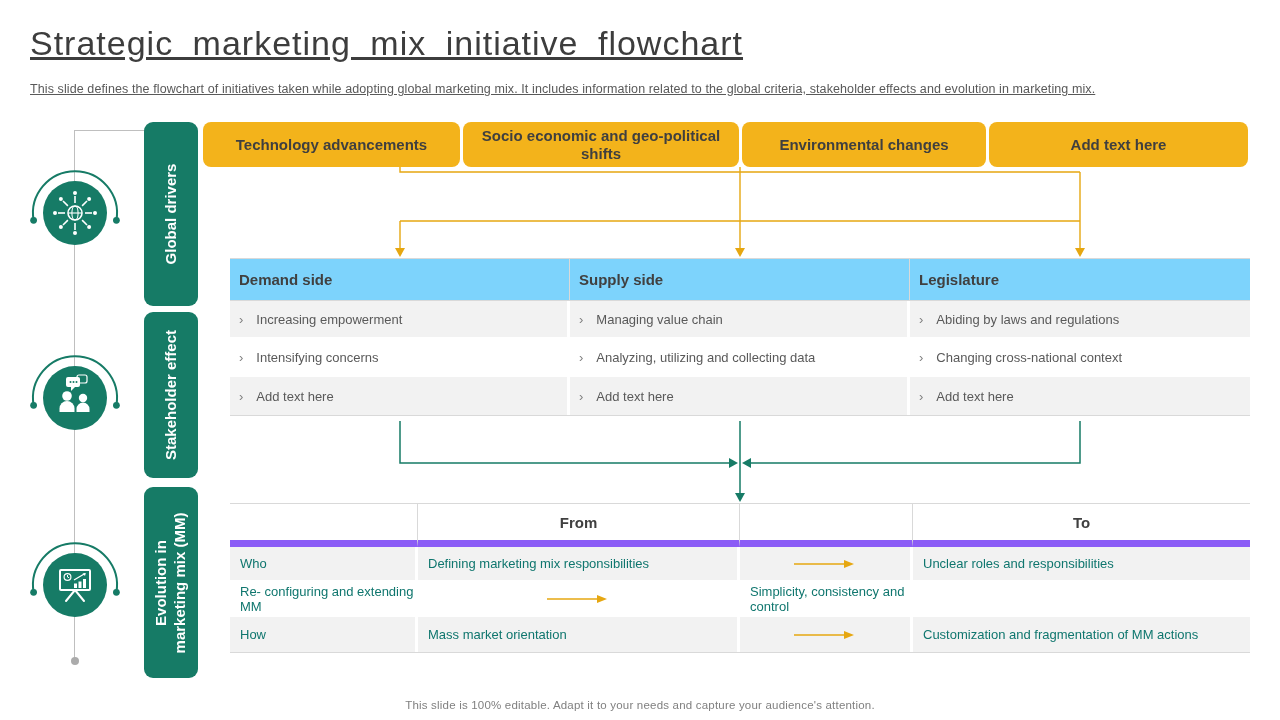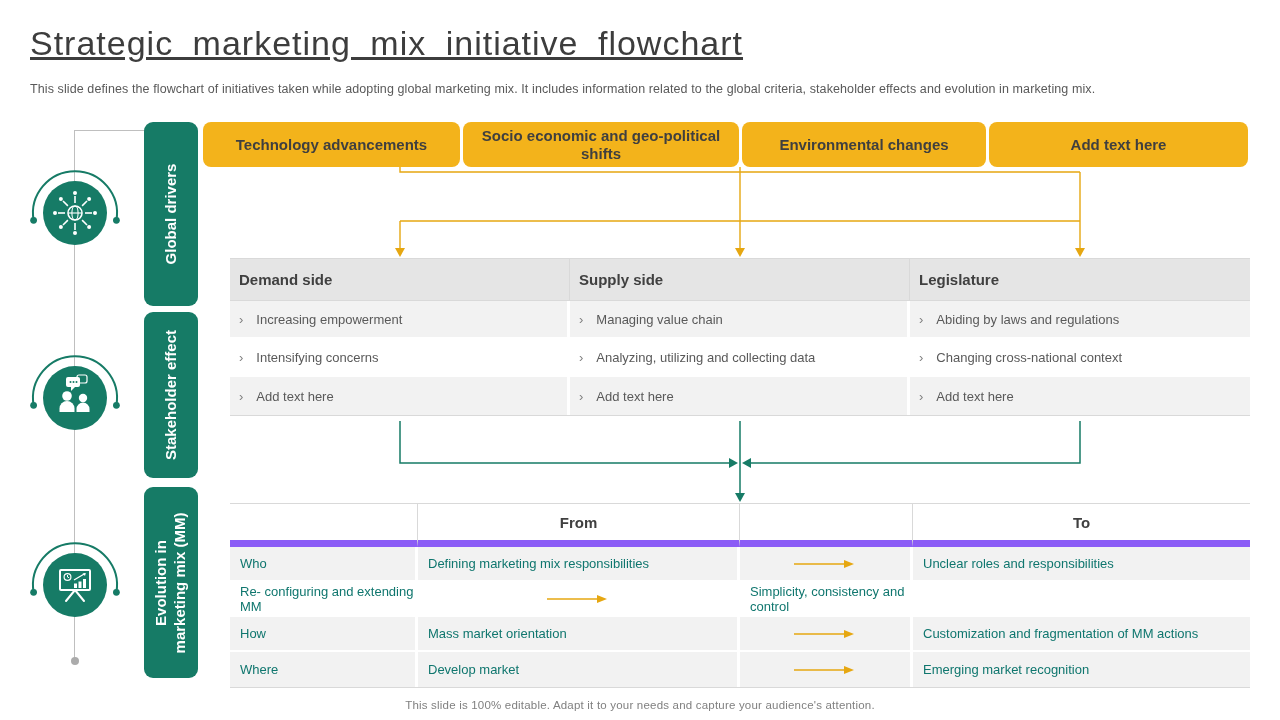--- a/index.html
+++ b/index.html
@@ -7,21 +7,21 @@
     position:relative; width:1280px; height:720px; background:#ffffff;
     font-family:"Liberation Sans", sans-serif; overflow:hidden;
   }
   .title {
     position:absolute; left:30px; top:24px; margin:0;
     font-size:34px; font-weight:400; color:#3d3d3d;
     letter-spacing:1px; word-spacing:9px;text-decoration:underline;
   }
   .subtitle {
     position:absolute; left:30px; top:82px; margin:0;
-    font-size:12.5px; color:#595959; letter-spacing:0.1px;
+    font-size:12.5px; color:#595959; letter-spacing:0.1px;text-decoration:underline;
   }
   
   .rail-v { position:absolute; left:74px; top:130px; width:1px; height:530px; background:#bfbfbf; }
   .rail-h { position:absolute; left:74px; top:130px; width:72px; height:1px; background:#bfbfbf; }
   .rail-dot { position:absolute; left:71px; top:657px; width:8px; height:8px; border-radius:50%; background:#ababab; }
   .badge { position:absolute; left:27px; width:96px; height:96px; }
   
   .side-label { position:absolute; left:144px; width:54px; background:#167B66; border-radius:9px; }
   .side-label .vtext {
     position:absolute; left:50%; top:50%;
@@ -39,21 +39,21 @@
   }
   
   .mid-table {
     position:absolute; left:230px; top:258px; width:1020px;
     border-top:1px solid #d9d9d9; border-bottom:1px solid #d9d9d9; box-sizing:border-box;
   }
   .mid-head { display:grid; grid-template-columns:1fr 1fr 1fr; }
   .mid-head .hcell {
     height:41px; display:flex; align-items:center; padding-left:9px;
     font-weight:bold; font-size:15px; color:#404040;
-    border-bottom:1px solid #d9d9d9; border-right:1px solid #d9d9d9; background:#e5e5e5;
+    border-bottom:1px solid #d9d9d9; border-right:1px solid #d9d9d9; background:#7dd3fc;
   }
   .mid-head .hcell:last-child { border-right:none; }
   .mid-row { display:grid; grid-template-columns:1fr 1fr 1fr; }
   .mid-row .cell {
     height:38px; display:flex; align-items:center; padding-left:9px;
     font-size:13px; color:#595959;
     border-right:3px solid #ffffff; border-bottom:2px solid #ffffff; box-sizing:border-box;
   }
   .mid-row .cell:last-child { border-right:none; }
   .mid-row.band .cell { background:#f2f2f2; }
@@ -268,31 +268,20 @@
       <div class="cell">Mass market orientation</div>
       <div class="cell arrow-cell">
         <svg width="62" height="10">
             <line x1="0" y1="5" x2="50" y2="5" stroke="#E6A711" stroke-width="1.6"></line>
             <polygon points="50,1 50,9 60,5" fill="#E6A711"></polygon>
           </svg>
       </div>
       <div class="cell">Customization and fragmentation of MM actions</div>
     </div>
 
-    <div class="evo-row band">
-      <div class="cell">Where</div>
-      <div class="cell">Develop market</div>
-      <div class="cell arrow-cell">
-        <svg width="62" height="10">
-            <line x1="0" y1="5" x2="50" y2="5" stroke="#E6A711" stroke-width="1.6"></line>
-            <polygon points="50,1 50,9 60,5" fill="#E6A711"></polygon>
-          </svg>
-      </div>
-      <div class="cell">Emerging market recognition</div>
-    </div>
   </div>
 
   <svg class="connectors" viewBox="0 0 1280 720">
 
     <g stroke="#E6A711" stroke-width="1.4" fill="none">
       <path d="M400,167 L400,172 L1080,172"></path>
       <path d="M740,167 L740,249"></path>
       <path d="M1080,172 L1080,249"></path>
       <path d="M400,221 L1080,221"></path>
       <path d="M400,221 L400,249"></path>

